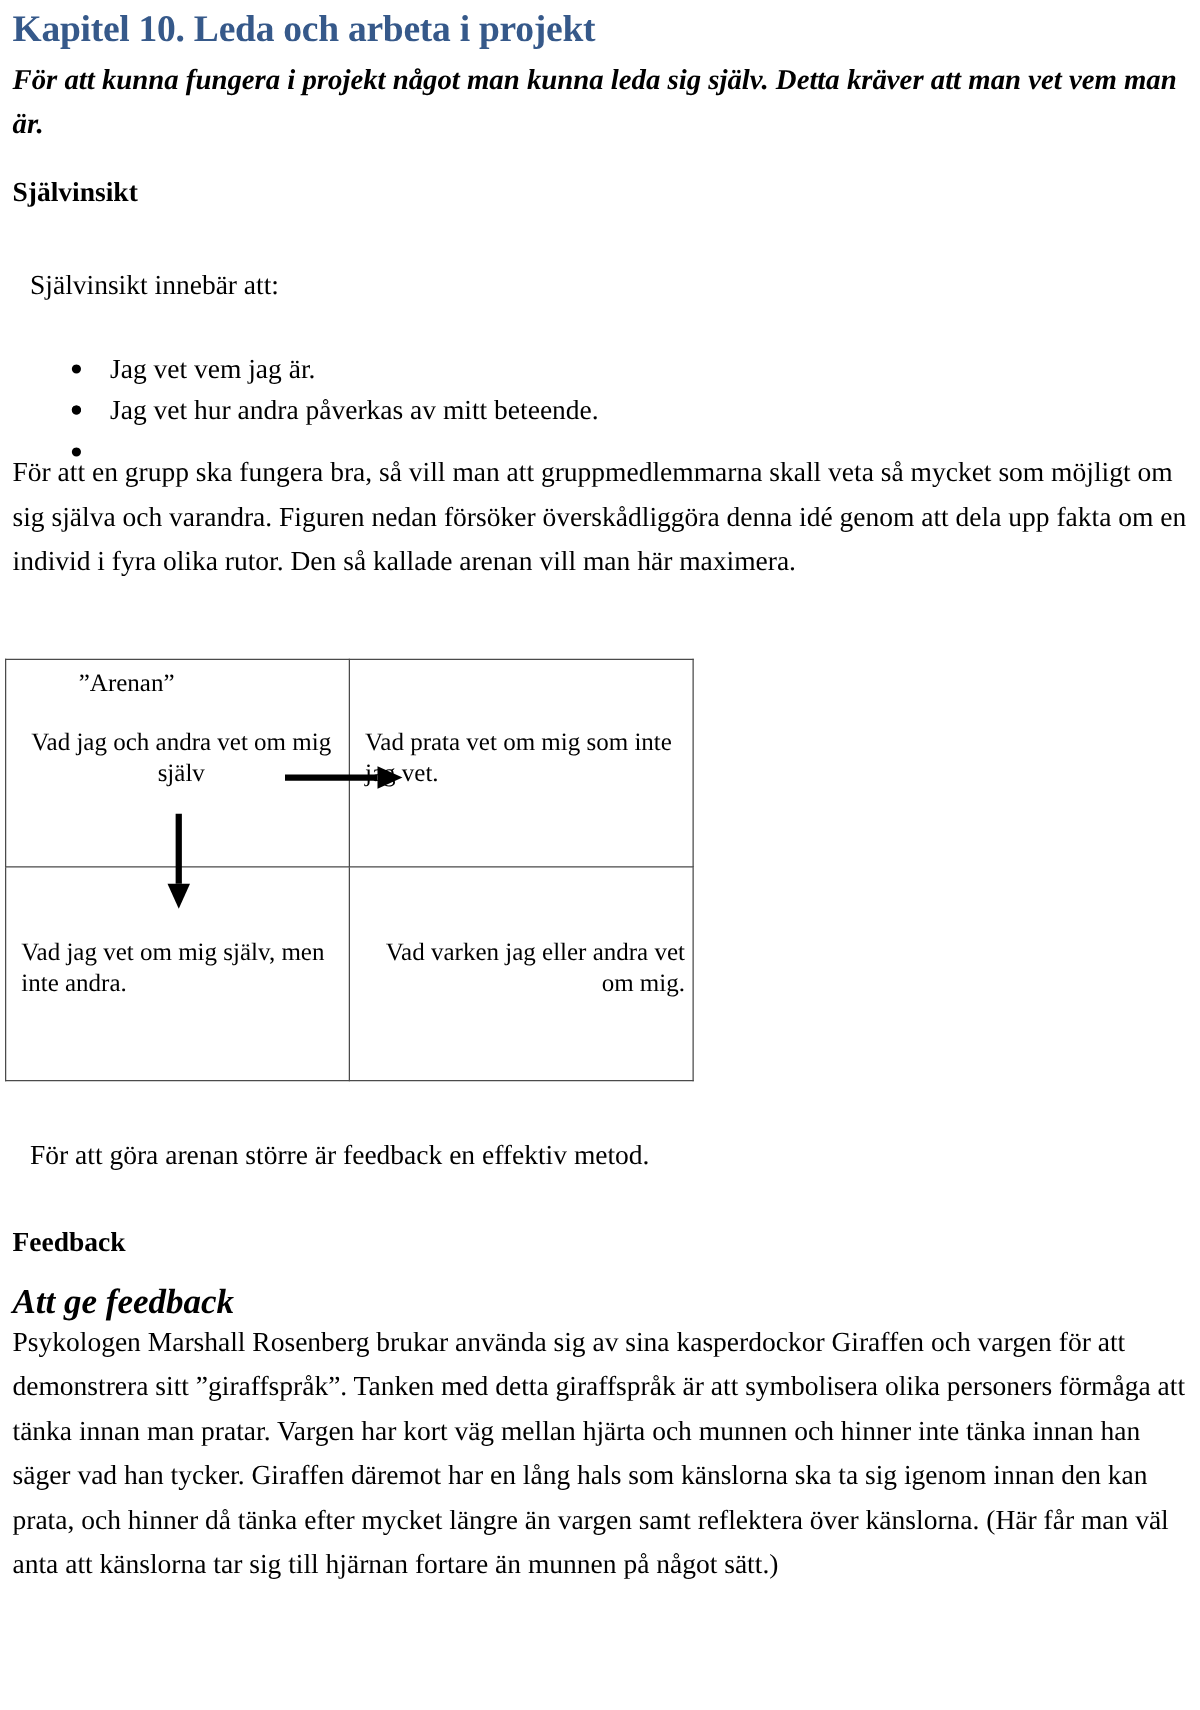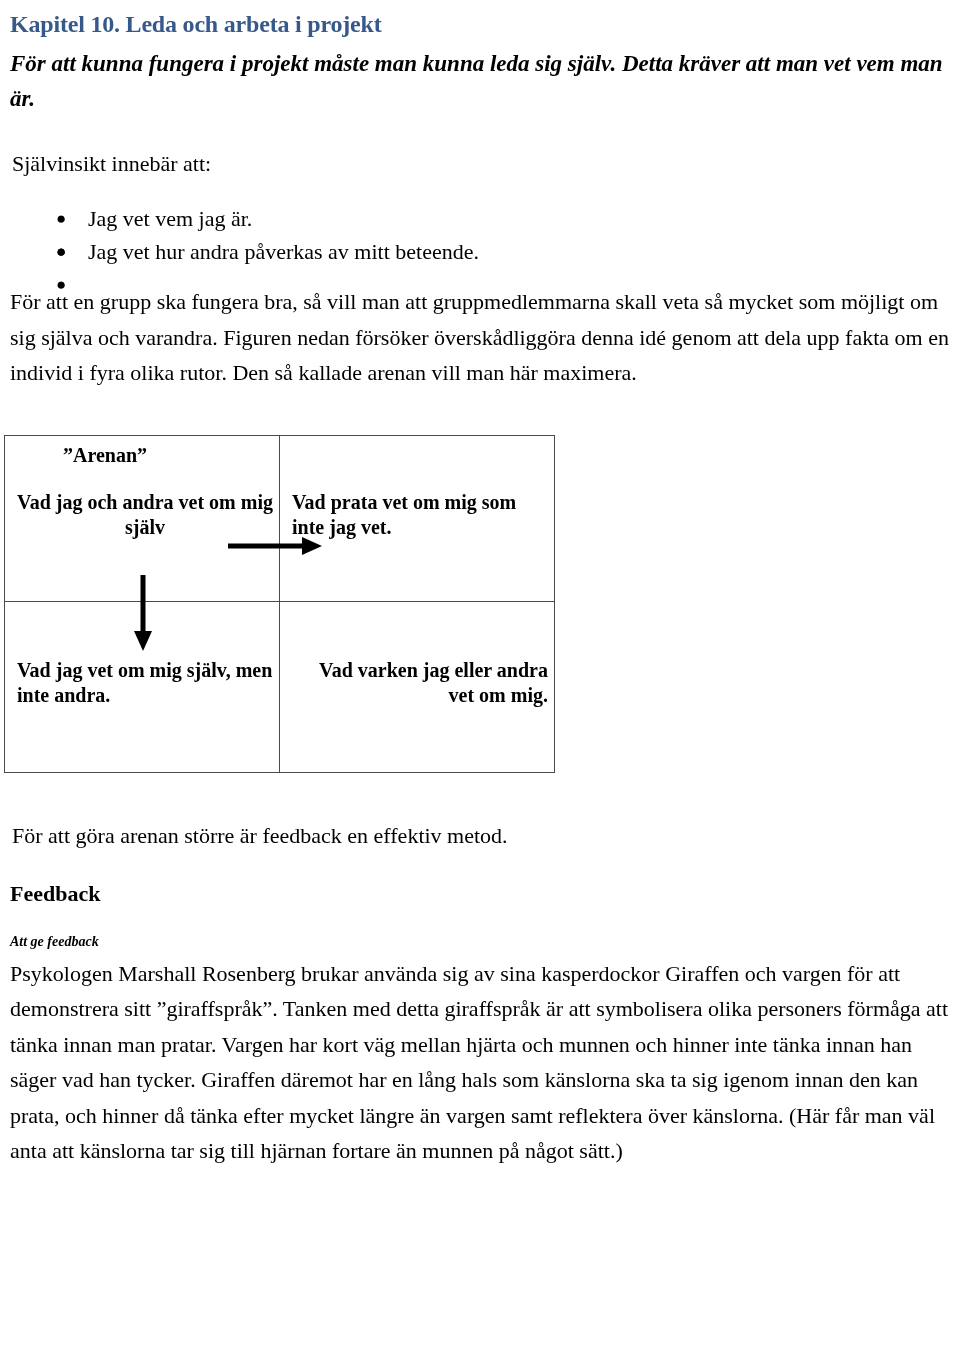--- a/index.html
+++ b/index.html
@@ -19,21 +19,21 @@
     width: 960px;
     height: 1368px;
     padding: 0;
     box-sizing: border-box;
   }
 
   
   .chapter-title {
     margin: 0;
     padding: 6px 0 0 10px;
-    font-size: 24px;
+    font-size: 30px;
     line-height: 36px;
     font-weight: bold;
     color: #36598A;
     letter-spacing: -0.2px;
   }
   .lead-paragraph {
     margin: 0;
     padding: 4px 0 0 10px;
     font-size: 23px;
     line-height: 35px;
@@ -47,29 +47,29 @@
     font-size: 22px;
     line-height: 28px;
     font-weight: bold;
   }
   .section-heading.feedback {
     padding-top: 22px;
   }
   .sub-heading-italic {
     margin: 0;
     padding: 20px 0 0 10px;
-    font-size: 14px;
+    font-size: 28px;
     line-height: 28px;
     font-weight: bold;
     font-style: italic;
   }
 
   
   .body-line {
-    margin: 4px;
+    margin: 16px;
     padding: 0 0 0 8px;
     font-size: 22px;
     line-height: 36px;
   }
   .body-paragraph {
     margin: 0;
     padding: 0 0 0 10px;
     font-size: 22px;
     line-height: 35.5px;
     width: 945px;
@@ -101,26 +101,25 @@
   
   .johari-wrap {
     position: relative;
     margin-left: 4px;
     width: 548px;
     height: 335px;
   }
   .johari-table {
     position: absolute;
     left: 0;
-    top: 0;
+    top: 16px;
     width: 548px;
     height: 335px;
     border-collapse: collapse;
     table-layout: fixed;
-    font-weight: bold;
   }
   .johari-table td {
     border: 1.5px solid #4a4a4a;
     vertical-align: top;
     padding: 0;
     position: relative;
   }
   .johari-table td.col-left { width: 274px; }
   .johari-table td.col-right { width: 274px; }
   .johari-table tr.row-top td { height: 165px; }
@@ -153,22 +152,23 @@
     pointer-events: none;
   }
 </style>
 </head>
 <body>
 
 <div class="page">
 
   <h1 class="chapter-title">Kapitel 10. Leda och arbeta i projekt</h1>
 
-  <p class="lead-paragraph">För att kunna fungera i projekt måste man kunna leda sig själv. Detta kräver att man vet vem man är.</p>
-
+  <p class="lead-paragraph">För att kunna fungera i projekt något man kunna leda sig själv. Detta kräver att man vet vem man är.</p>
+
+  <h2 class="section-heading">Självinsikt</h2>
 
   <div class="spacer-md"></div>
 
   <p class="body-line">Självinsikt innebär att:</p>
 
   <div class="spacer-sm"></div>
 
   <ul class="bullet-list">
     <li>
       <span class="bullet-glyph">●</span>

